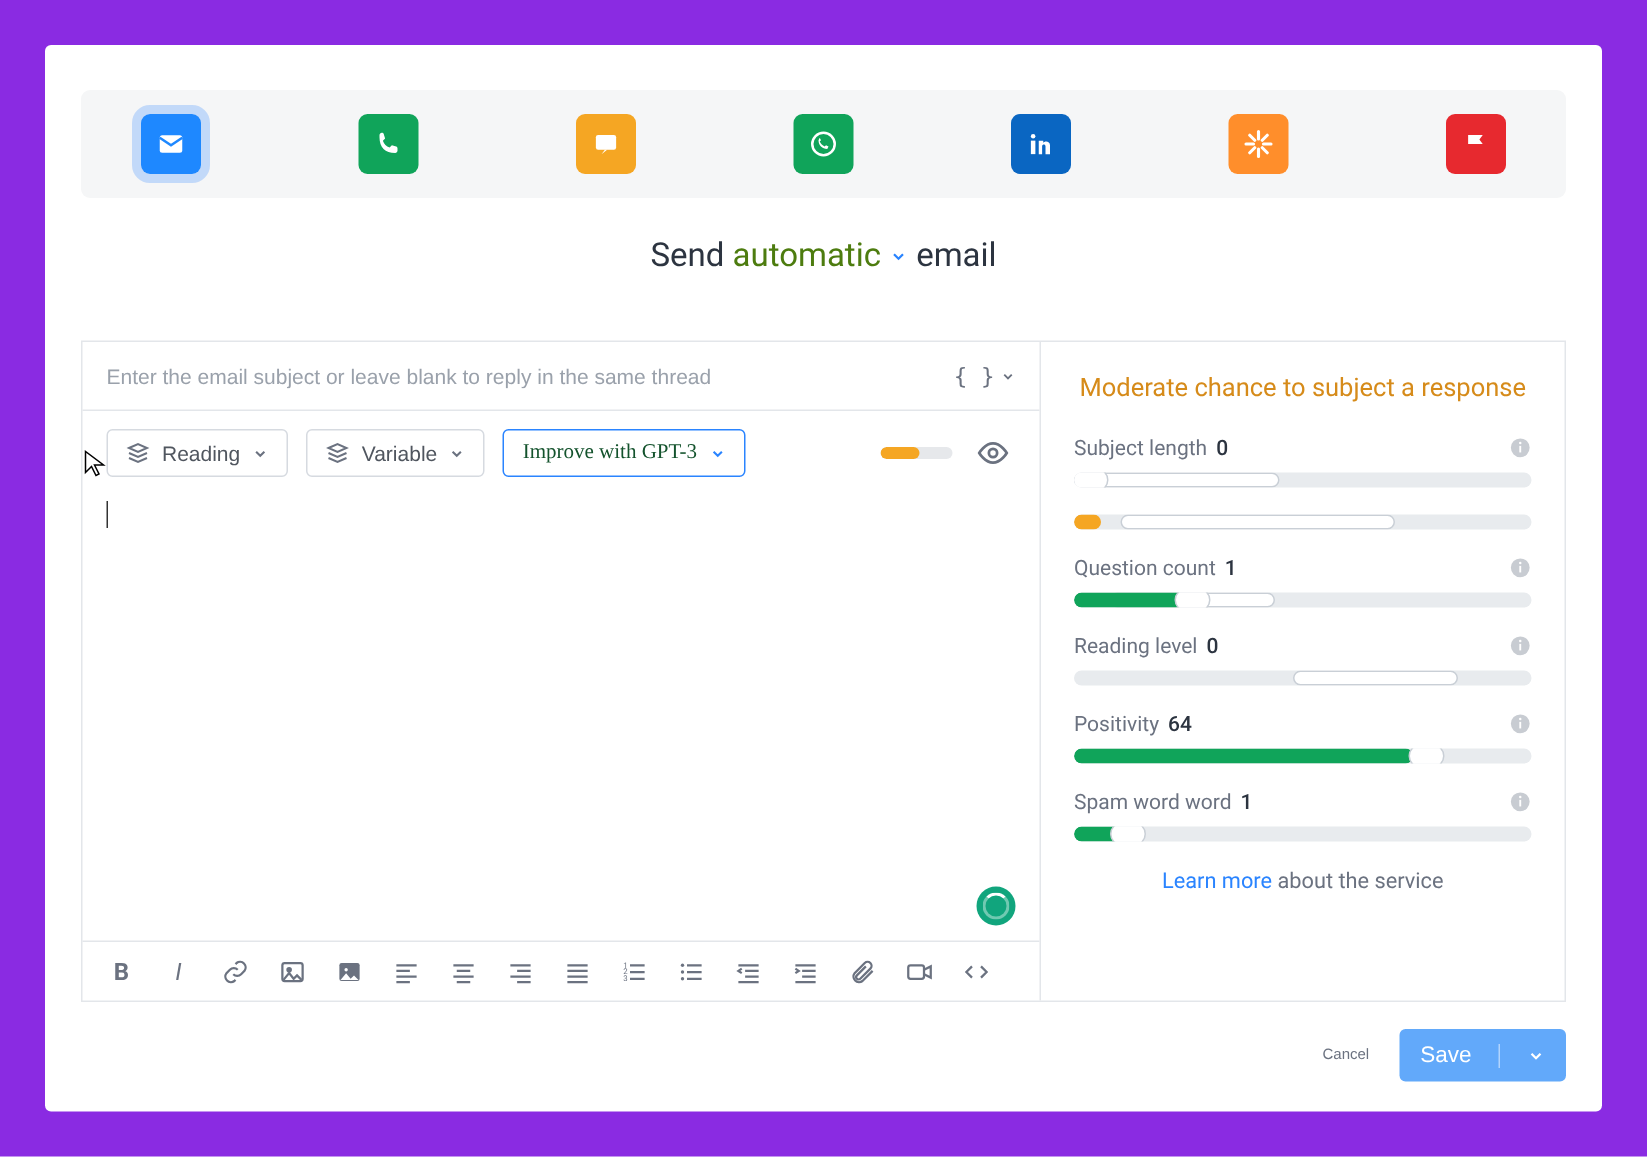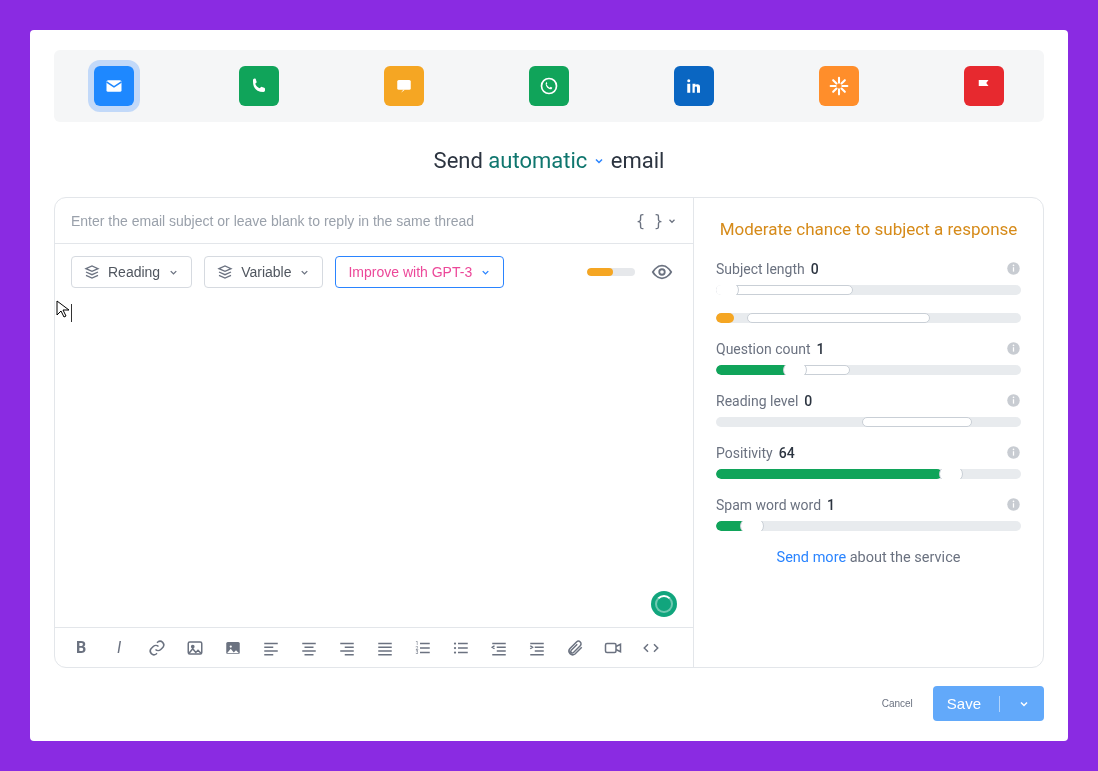--- a/index.html
+++ b/index.html
@@ -8,21 +8,21 @@
     font-family: -apple-system, BlinkMacSystemFont, "Segoe UI", Roboto, Arial, sans-serif;
     width: 1098px;
     height: 771px;
     padding: 30px;
     position: relative;
   }
   .panel {
     background: #fff;
     border-radius: 4px;
     height: 100%;
-    padding: 20px 24px 20px 24px;
+    padding: 30px 24px 20px 24px;
     display: flex;
     flex-direction: column;
   }
   
   .channel-bar {
     background: #f5f6f7;
     border-radius: 6px;
     display: flex;
     justify-content: space-between;
     align-items: center;
@@ -47,33 +47,34 @@
   .ch-flag  { background:#e7292f; }
 
   
   .heading {
     text-align: center;
     font-size: 22px;
     color: #2c3440;
     margin-bottom: 24px;
   }
   .heading .auto {
-    color: #0f766e;
+    color: #4d7c0f;
     display: inline-flex; align-items: center;
   }
   .heading .auto svg { margin-left: 6px; }
 
   
   .main {
     display: flex;
     gap: 0;
     border: 1px solid #e3e6ea;
-    border-radius: 12px;
+    border-radius: 0;
     flex: 1;
     min-height: 0;
+    margin-top: 20px;
   }
   .left {
     flex: 1;
     display: flex;
     flex-direction: column;
     min-width: 0;
   }
   .right {
     width: 350px;
     border-left: 1px solid #e3e6ea;
@@ -114,21 +115,22 @@
     border-radius: 4px;
     background: #fff;
     padding: 7px 12px;
     display: flex; align-items: center; gap: 8px;
     font-size: 14px;
     color: #50565f;
     cursor: pointer;
   }
   .dd-btn.blue {
     border-color: #2a84ff;
-    color: #ec4899;
+    color: #14532d;
+    font-family: Liberation Serif, serif;
   }
   .mini-prog {
     width: 48px; height: 8px; border-radius: 4px; background:#e6e8eb;
     position: relative; overflow: hidden;
     margin-left: auto;
   }
   .mini-prog-fill { height:100%; background:#f5a623; border-radius:4px; width:55%; }
   .eye-btn { color:#6b7280; display:flex; padding:4px; }
 
   
@@ -558,21 +560,21 @@
               </svg>
             </span>
         </div>
         <div class="track">
             <div class="fill"></div>
             <div class="handle"></div>
           </div>
       </div>
 
       <div class="learn">
-        <span class="link">Send more</span>
+        <span class="link">Learn more</span>
         <span>about the service</span>
       </div>
     </div>
   </div>
 
   <div class="footer">
     <button class="cancel-btn">Cancel</button>
     <button class="save-btn">
       <span>Save</span>
       <span class="div"></span>

